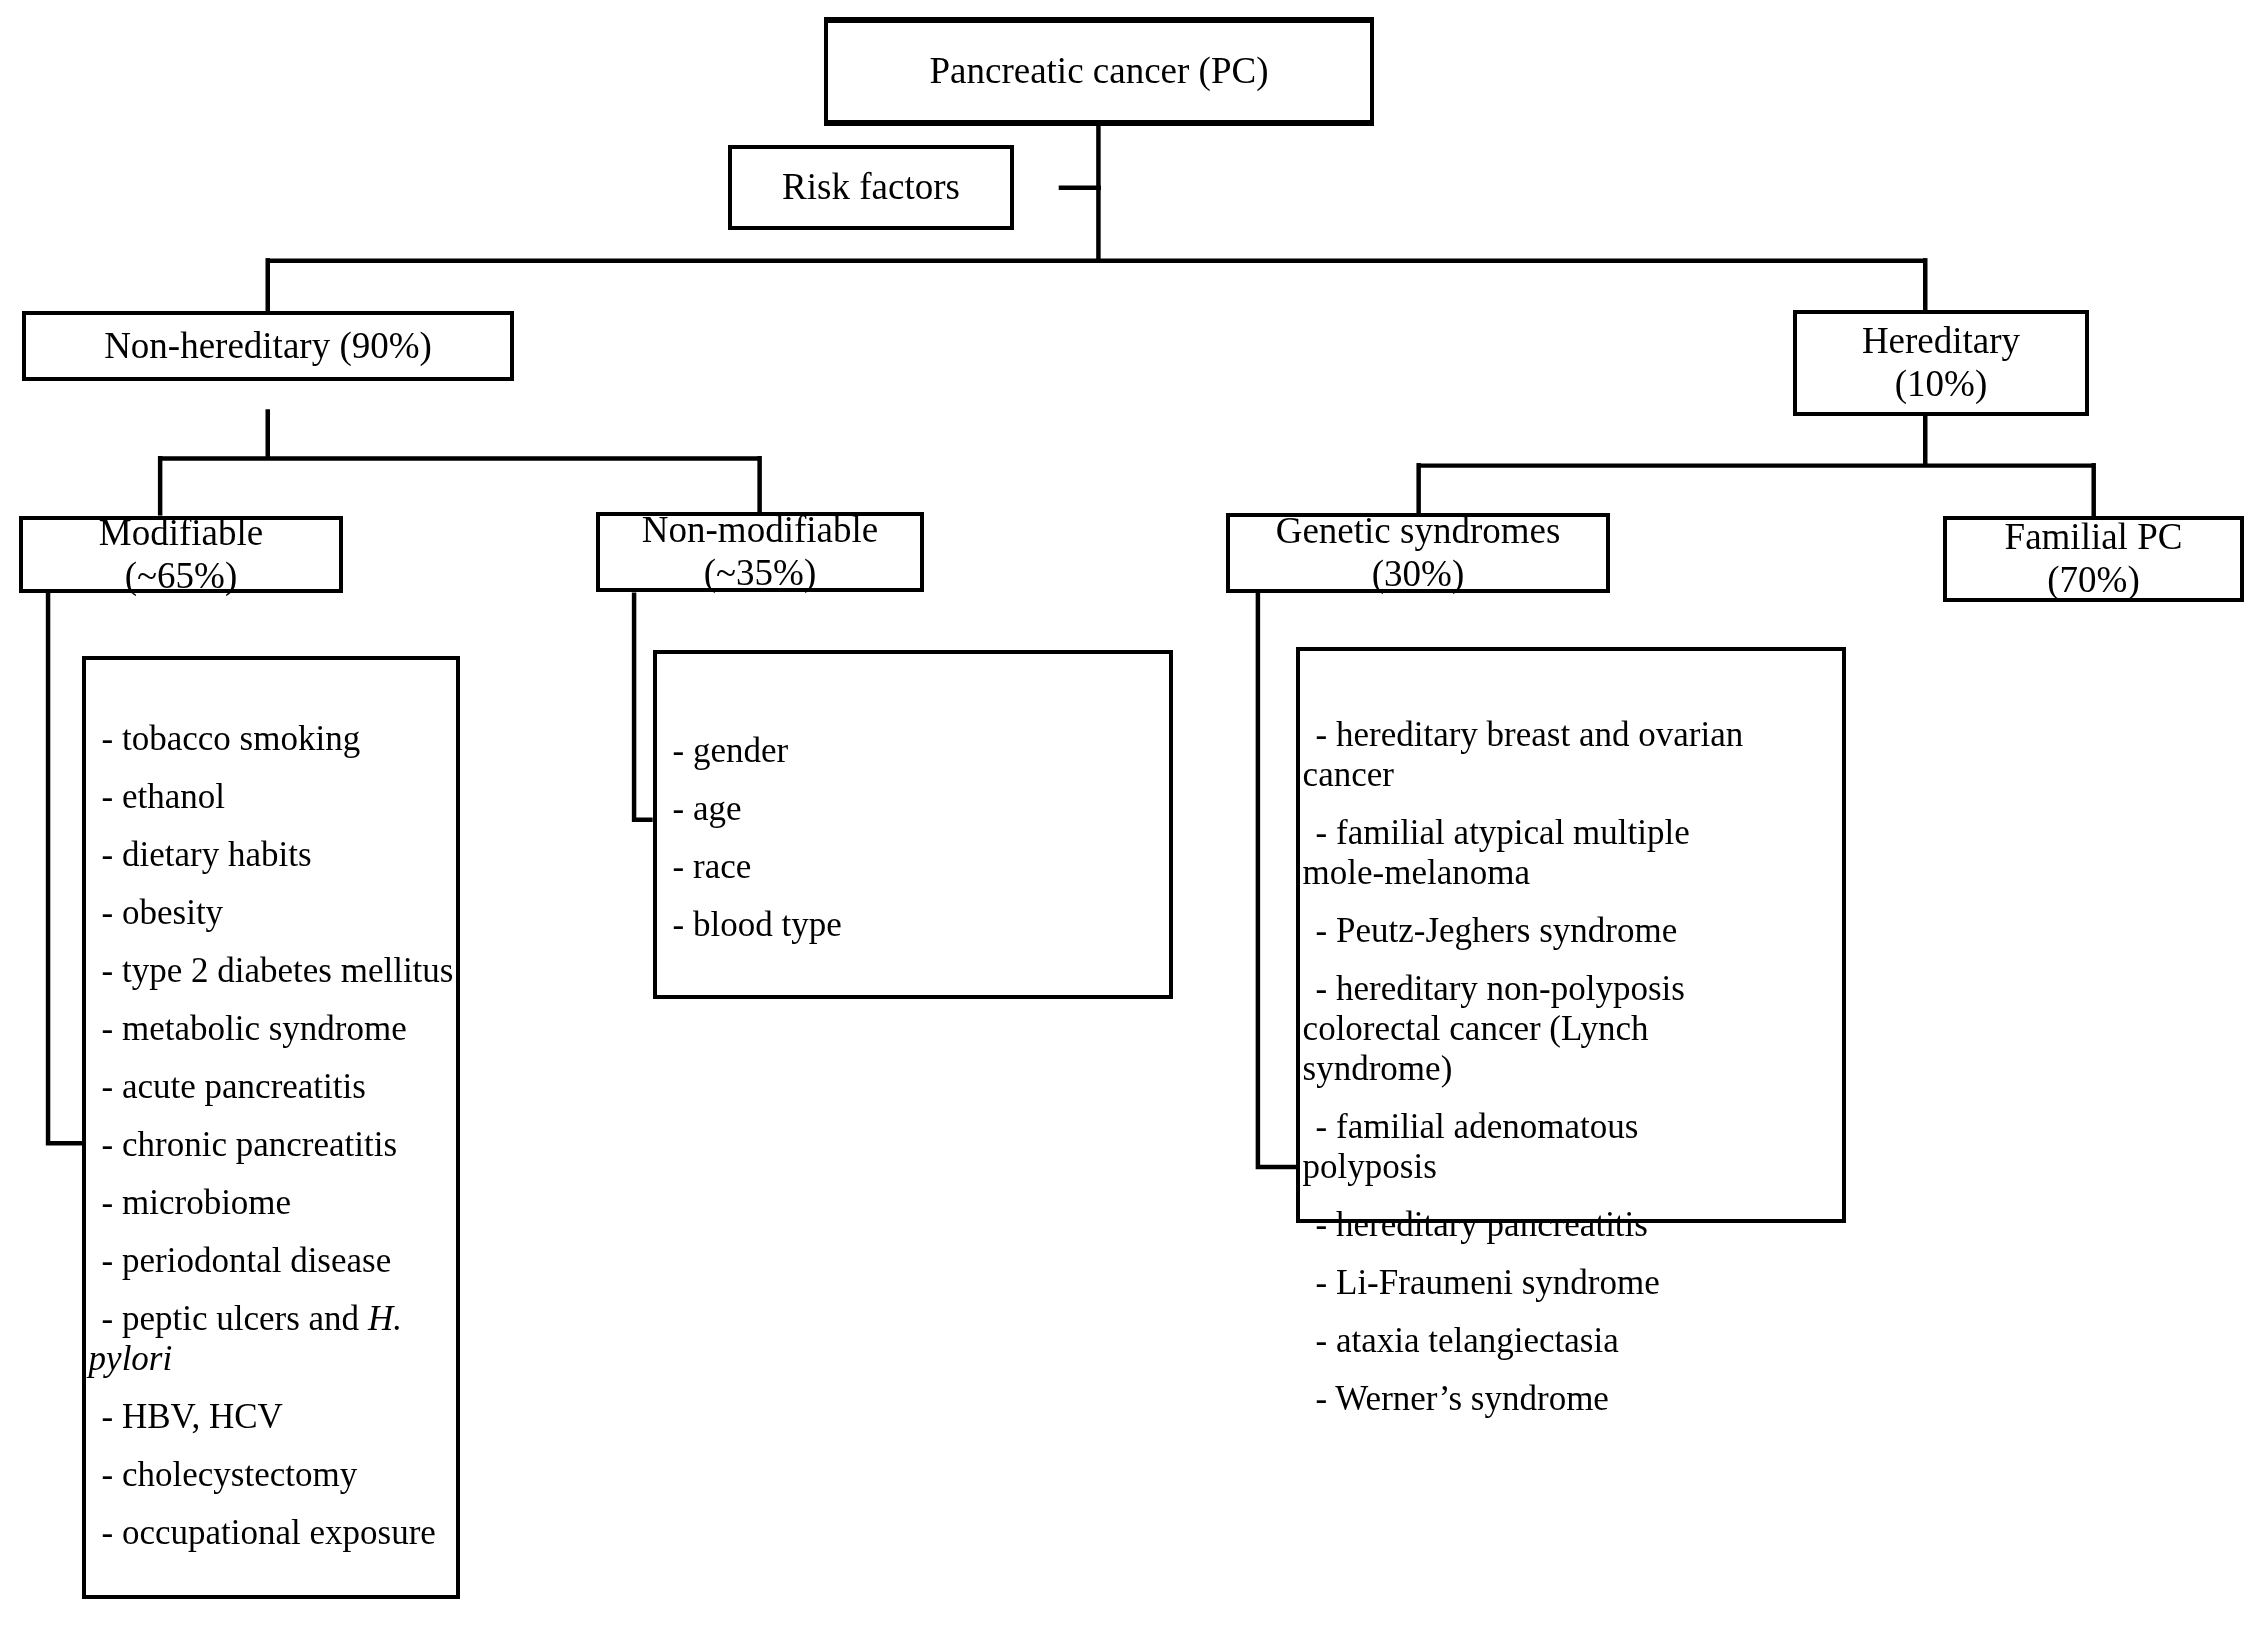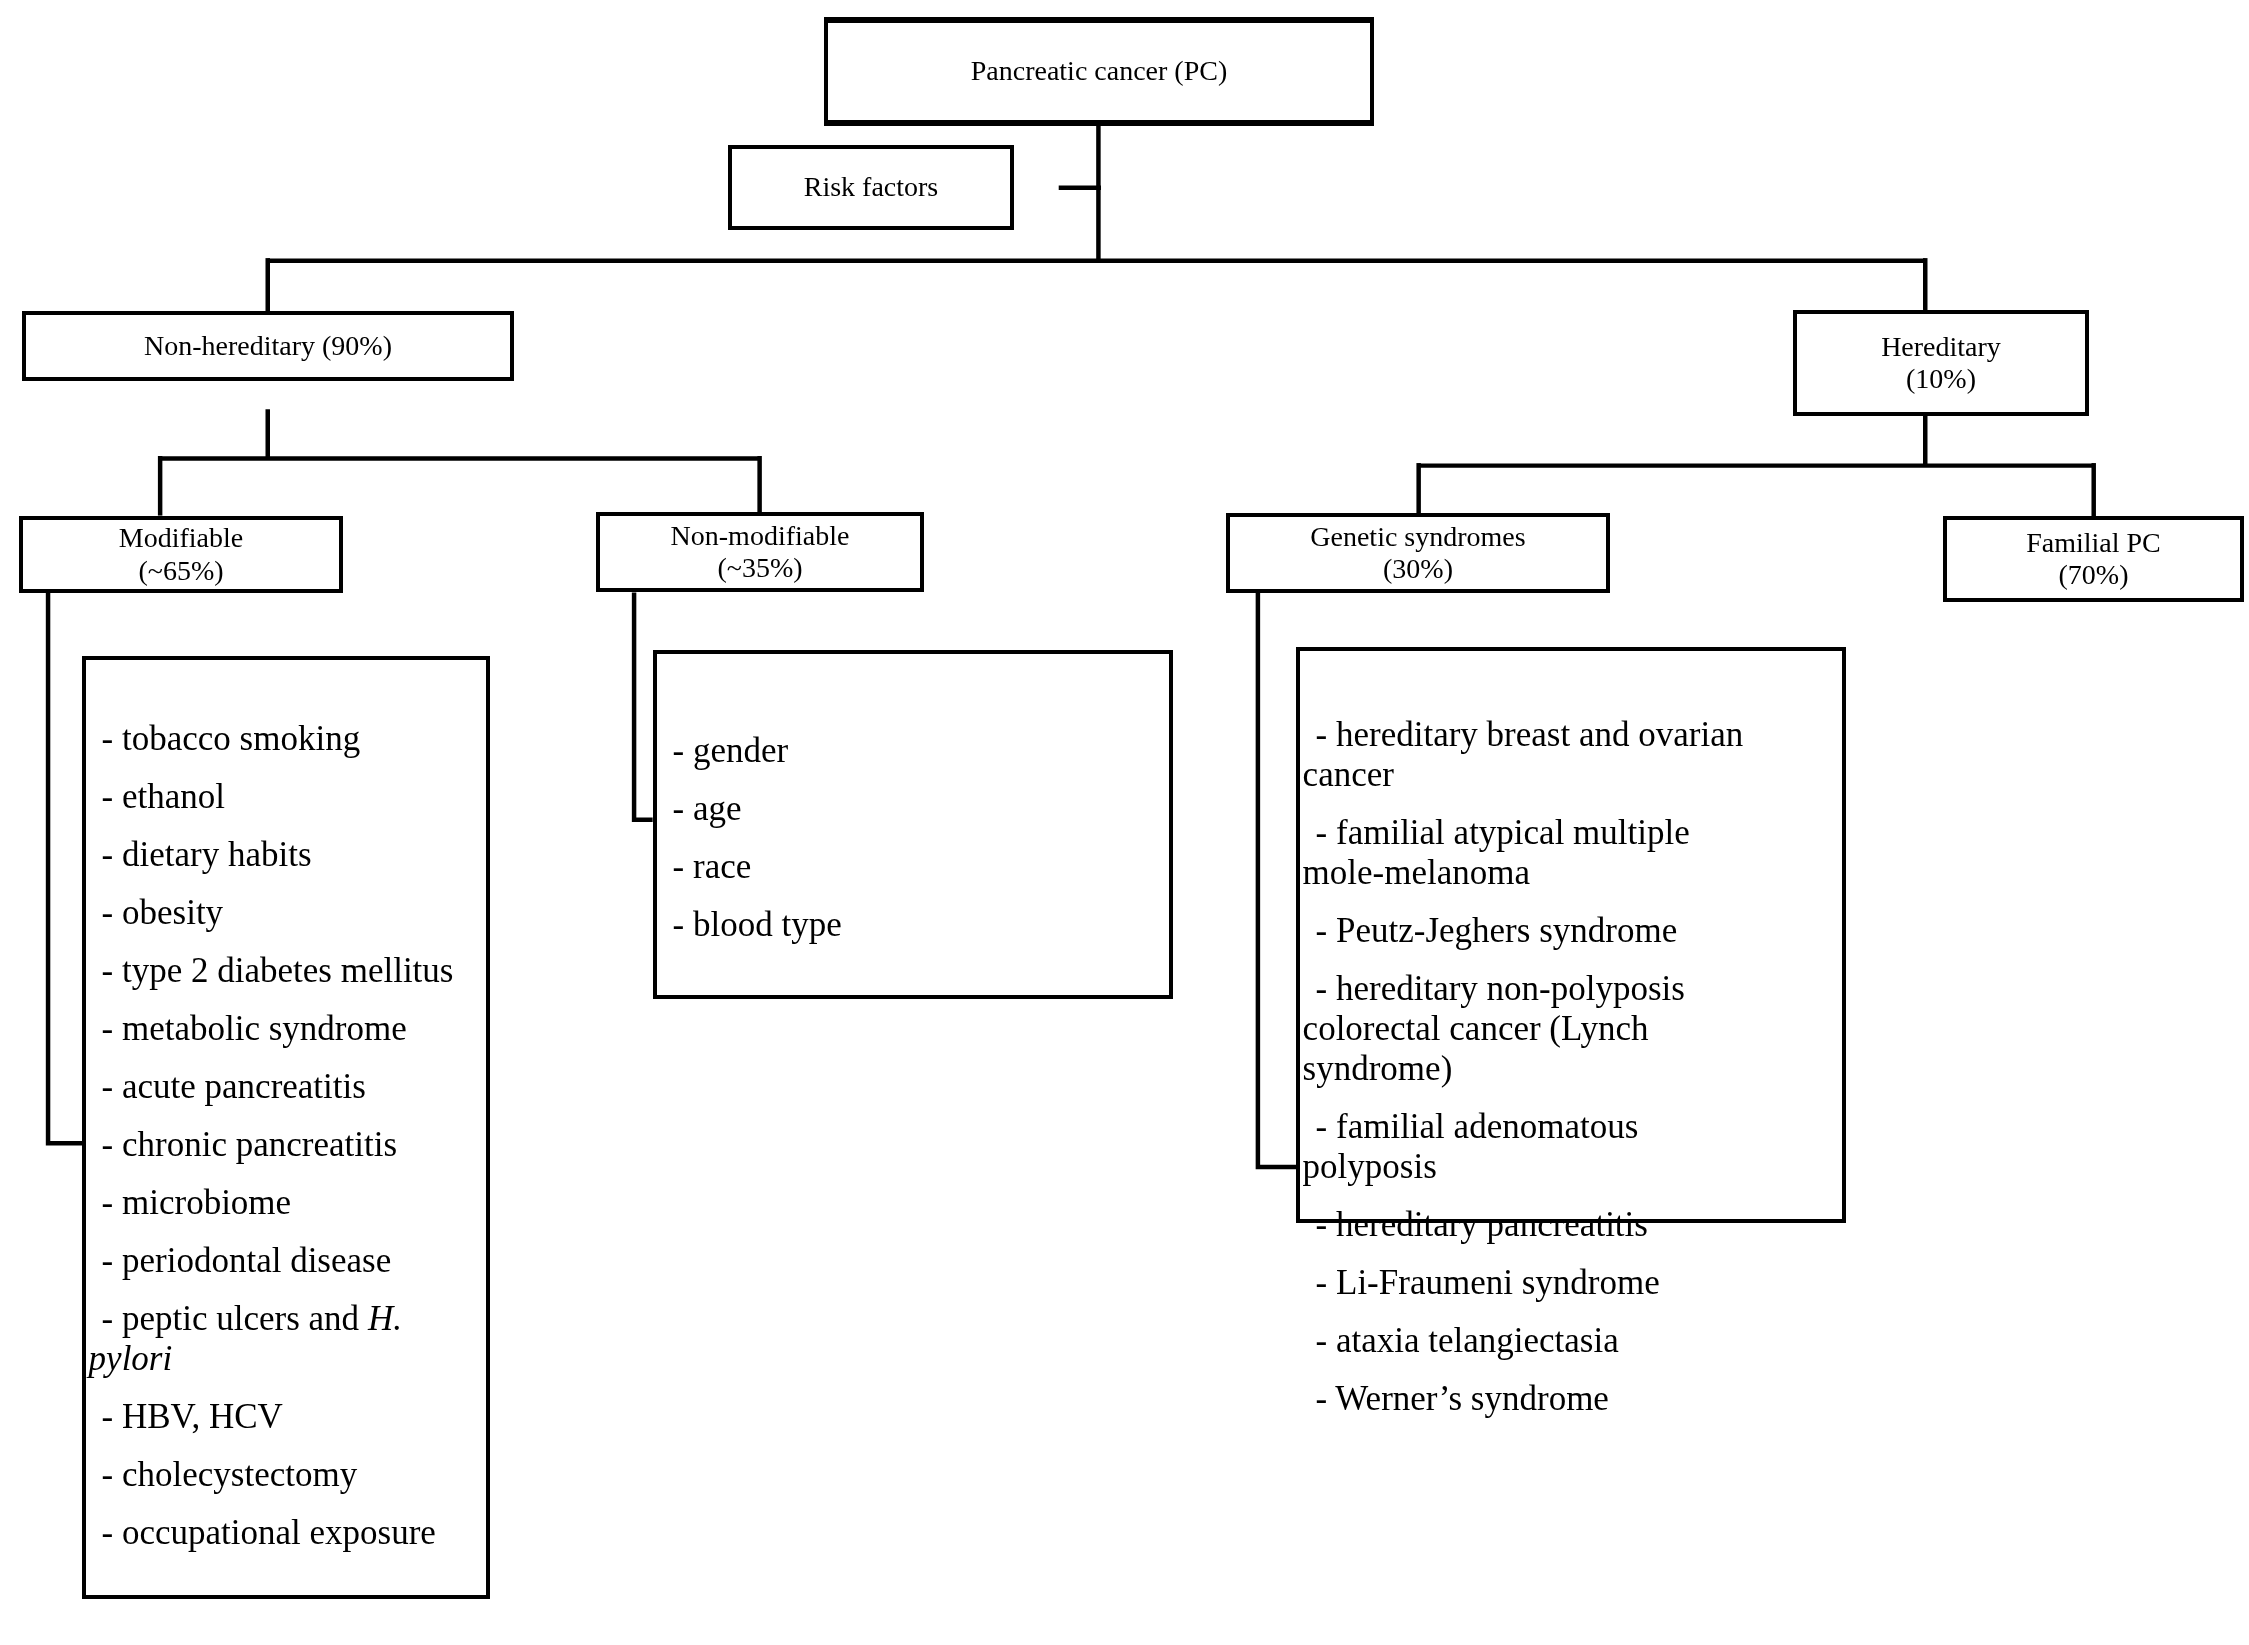--- a/index.html
+++ b/index.html
@@ -24,21 +24,21 @@
   .node {
     position: absolute;
     box-sizing: border-box;
     border: 4.5px solid #000;
     background: #fff;
     display: flex;
     flex-direction: column;
     align-items: center;
     justify-content: center;
     text-align: center;
-    font-size: 28px;
+    font-size: 37px;
     line-height: 1.15;
   }
   .node.thick { border-top-width: 6.4px; border-bottom-width: 6.4px; }
   .listbox {
     position: absolute;
     box-sizing: border-box;
     border: 4.5px solid #000;
     background: #fff;
     font-size: 35px;
     line-height: 40px;
@@ -52,21 +52,21 @@
   
   #pc-box      { left: 824px; top: 16.7px;  width: 550px; height: 109px; }
   #risk-box    { left: 728px; top: 145px; width: 286px; height: 85px; }
   #nonher-box  { left: 22px;   top: 311px; width: 492px; height: 70px; }
   #her-box     { left: 1793px; top: 310px; width: 296px; height: 106px; }
   #mod-box     { left: 19px;   top: 516px; width: 324px; height: 77px; }
   #nonmod-box  { left: 596px;  top: 512px; width: 328px; height: 80px; }
   #gen-box     { left: 1226px; top: 513px; width: 384px; height: 80px; }
   #fam-box     { left: 1943px; top: 516px; width: 301px; height: 86px; }
   
-  #mod-list    { left: 82px;  top: 656px; width: 408px; height: 943px; padding: 59px 6.4px 6.4px 2.6px; }
+  #mod-list    { left: 82px;  top: 656px; width: 378px; height: 943px; padding: 59px 6.4px 6.4px 2.6px; }
   #nonmod-list { left: 653px; top: 650px; width: 520px; height: 349px;  padding: 77px 6.4px 6.4px 2.6px; }
   #gen-list    { left: 1296px; top: 647px; width: 550px; height: 576px; padding: 64px 6.4px 6.4px 2.6px; }
 </style>
 </head>
 <body>
 
 <div id="canvas">
 
   <svg id="wires" width="2250" height="1646" viewBox="0 0 3513 2570">
     <g stroke="#000000" stroke-width="7" fill="none">

